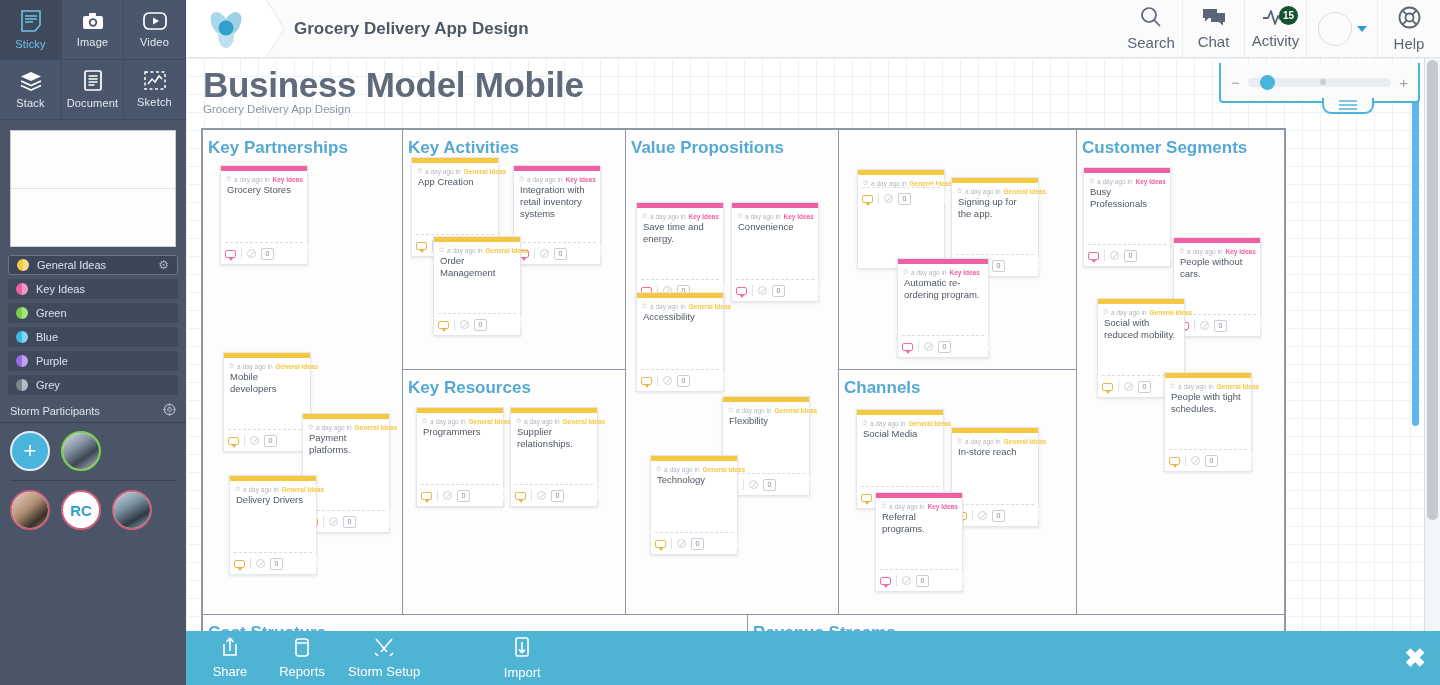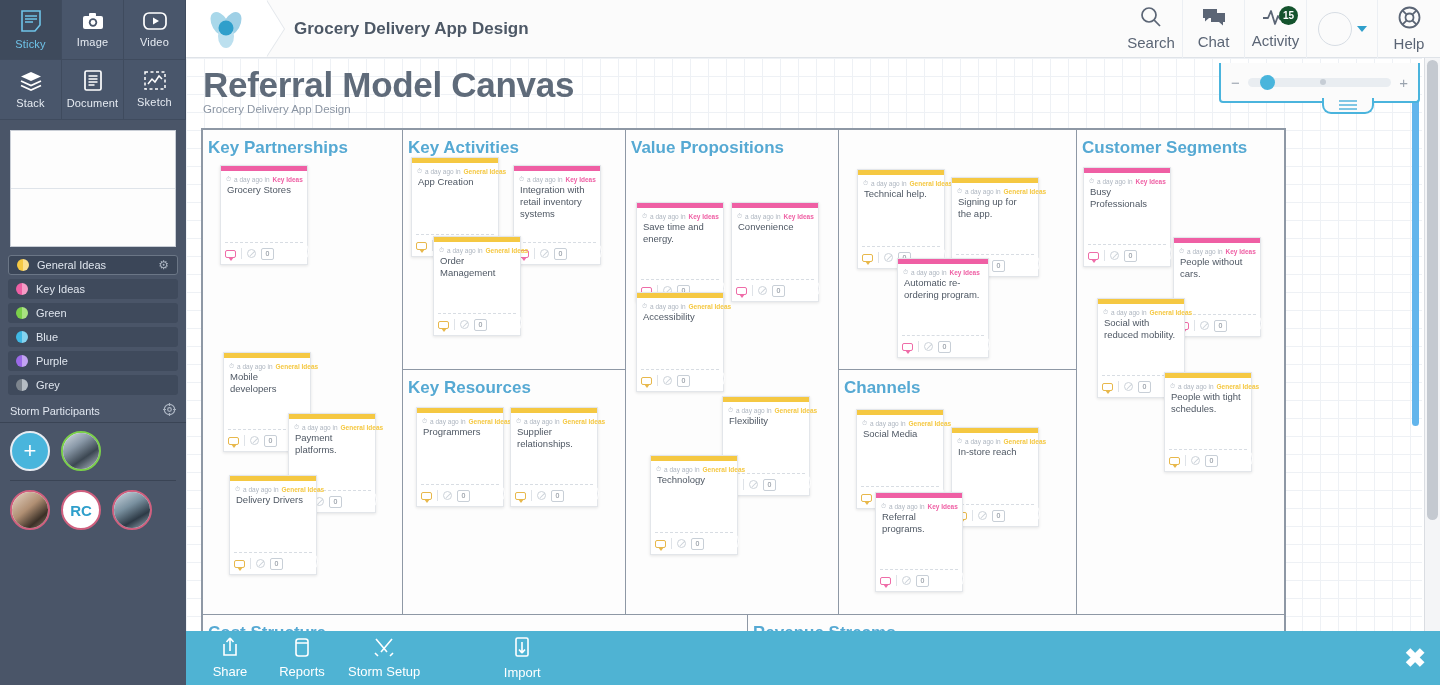--- a/index.html
+++ b/index.html
@@ -431,21 +431,21 @@
         </span>
         <span class="hbtn-label">Help</span>
       </div>
     </div>
   </div>
 
   <div class="canvas">
     <div class="grid-bg"></div>
 
     <div class="canvas-title">
-      <h1>Referral Model Canvas</h1>
+      <h1>Business Model Mobile</h1>
       <div class="sub">Grocery Delivery App Design</div>
     </div>
 
     <div class="board">
 
       <div class="cell" style="width:200px;height:484px">
         <div class="cell-title">Key Partnerships</div>
         <div class="note" style="left:17px;top:35px;width:88px;height:100px">
           <div class="note-top" style="background:#ef5fa4"></div>
           <div class="note-meta">
@@ -471,21 +471,21 @@
           </div>
           <div class="note-body">Mobile developers</div>
           <div class="note-foot">
             <span class="bubble"></span>
             <span class="divider-v"></span>
             <span class="circ"></span>
             <span class="cnt-box">0</span>
             <span class="note-av"><span class="face f1"></span></span>
           </div>
         </div>
-        <div class="note" style="left:85px;top:283px;width:88px;height:100px">
+        <div class="note" style="left:99px;top:283px;width:88px;height:120px">
           <div class="note-top" style="background:#f5c842"></div>
           <div class="note-meta">
             <span>⏱</span>
             <span>a day ago in</span>
             <span class="cat" style="color:#f5c842">General Ideas</span>
           </div>
           <div class="note-body">Payment platforms.</div>
           <div class="note-foot">
             <span class="bubble"></span>
             <span class="divider-v"></span>
@@ -687,21 +687,20 @@
 
       <div class="cell" style="width:238px;height:484px">
         <div class="split-top">
           <div class="note" style="left:18px;top:39px;width:88px;height:100px">
             <div class="note-top" style="background:#f5c842"></div>
             <div class="note-meta">
               <span>⏱</span>
               <span>a day ago in</span>
               <span class="cat" style="color:#f5c842">General Ideas</span>
             </div>
-            <div class="note-body">Technical help.</div>
             <div class="note-foot">
               <span class="bubble"></span>
               <span class="divider-v"></span>
               <span class="circ"></span>
               <span class="cnt-box">0</span>
               <span class="note-av"><span class="face f4"></span></span>
             </div>
           </div>
           <div class="note" style="left:112px;top:47px;width:88px;height:100px">
             <div class="note-top" style="background:#f5c842"></div>

